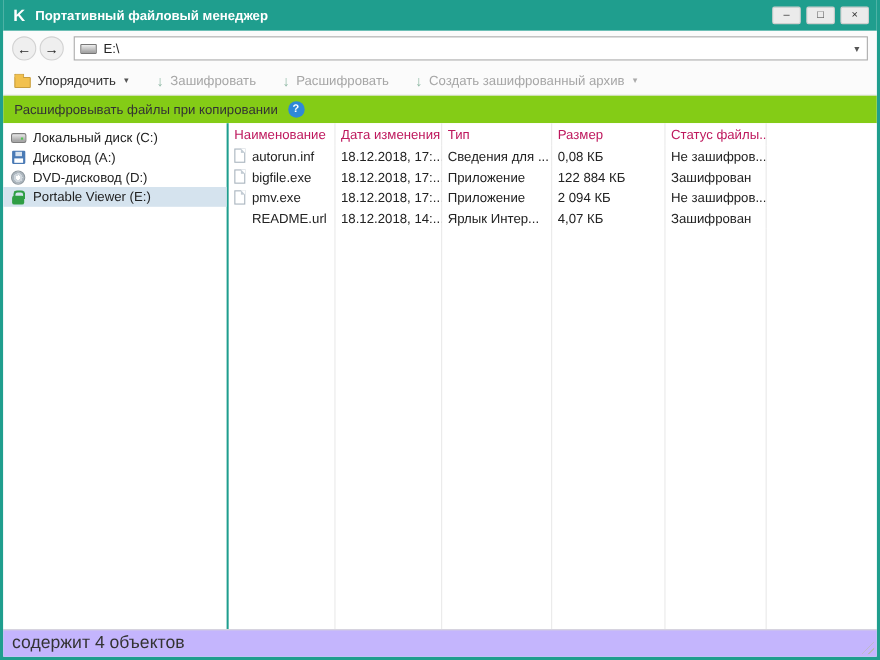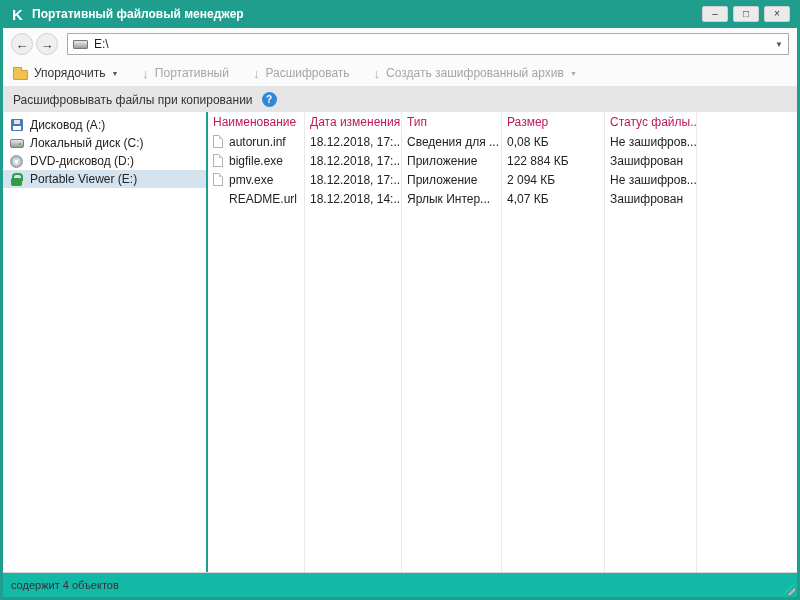--- a/index.html
+++ b/index.html
@@ -41,21 +41,21 @@
   .caret { font-size:7px; color:#555; }
   .tbtn.disabled .caret { color:#ababab; }
   .folder-icon { width:15px; height:10px; background:#f2c14e; border:1px solid #c99e3c;
                  border-radius:1px; position:relative; margin-top:3px; }
   .folder-icon::before { content:""; position:absolute; top:-4px; left:-1px; width:7px;
                  height:3px; background:#f2c14e; border:1px solid #c99e3c;
                  border-bottom:none; border-radius:1px 1px 0 0; }
   .down-icon { color:#8db7a3; font-weight:bold; font-size:13px; line-height:1; }
 
   
-  .infobar { height:25px; background:#e5e5e5; display:flex; align-items:center;
+  .infobar { height:25px; background:#84cc16; display:flex; align-items:center;
              padding:0 10px; gap:9px; flex:none; }
   .infobar-label { font-size:12px; color:#333; }
   .help-icon { width:15px; height:15px; border-radius:50%; background:#2f89d8;
                color:#fff; font-size:10px; font-weight:bold; display:flex;
                align-items:center; justify-content:center; }
 
   
   .main { flex:1; display:flex; min-height:0; }
   .tree { width:205px; flex:none; border-right:2px solid #1f9e8e; padding-top:4px;
           background:#fff; }
@@ -89,22 +89,22 @@
   .hcell { color:#be185d; }
   .namecell { gap:6px; }
   .ficon { width:10px; height:13px; background:#fff; border:1px solid #a9b4be;
            position:relative; flex:none; }
   .ficon::after { content:""; position:absolute; top:-1px; right:-1px;
            border-style:solid; border-width:0 4px 4px 0;
            border-color:#fff #fff #c3ccd4 #c3ccd4; }
   .ficon.none { visibility:hidden; }
 
   
-  .statusbar { height:25px; flex:none; background:#14b8a6; border-top:1px solid #d7d7d7;
-               display:flex; align-items:center; padding:0 8px; font-size:11px;
+  .statusbar { height:25px; flex:none; background:#c4b5fd; border-top:1px solid #d7d7d7;
+               display:flex; align-items:center; padding:0 8px; font-size:16px;
                color:#333; position:relative; }
   .grip { position:absolute; right:2px; bottom:2px; width:12px; height:12px;
           background:repeating-linear-gradient(135deg, transparent 0 3px, #b9b9b9 3px 4.5px);
           clip-path:polygon(100% 0, 100% 100%, 0 100%); }
 </style>
 </head>
 <body>
 
 <div class="window">
 
@@ -139,21 +139,21 @@
   </div>
 
   <div class="toolbar">
     <div class="tbtn">
       <span class="folder-icon"></span>
       <span>Упорядочить</span>
       <span class="caret">▼</span>
     </div>
     <div class="tbtn disabled">
       <span class="down-icon">↓</span>
-      <span>Портативный</span>
+      <span>Зашифровать</span>
     </div>
     <div class="tbtn disabled">
       <span class="down-icon">↓</span>
       <span>Расшифровать</span>
     </div>
     <div class="tbtn disabled">
       <span class="down-icon">↓</span>
       <span>Создать зашифрованный архив</span>
       <span class="caret">▼</span>
     </div>
@@ -162,29 +162,29 @@
   <div class="infobar">
     <span class="infobar-label">Расшифровывать файлы при копировании</span>
     <span class="help-icon">?</span>
   </div>
 
   <div class="main">
 
     <div class="tree">
       <div class="tree-item">
         <span class="ticon">
+            <span class="i-disk"></span>
+          </span>
+        <span>Локальный диск (C:)</span>
+      </div>
+      <div class="tree-item">
+        <span class="ticon">
             <span class="i-floppy"></span>
           </span>
         <span>Дисковод (A:)</span>
-      </div>
-      <div class="tree-item">
-        <span class="ticon">
-            <span class="i-disk"></span>
-          </span>
-        <span>Локальный диск (C:)</span>
       </div>
       <div class="tree-item">
         <span class="ticon">
             <span class="i-dvd"></span>
           </span>
         <span>DVD-дисковод (D:)</span>
       </div>
       <div class="tree-item selected">
         <span class="ticon">
             <span class="i-lock"></span>

